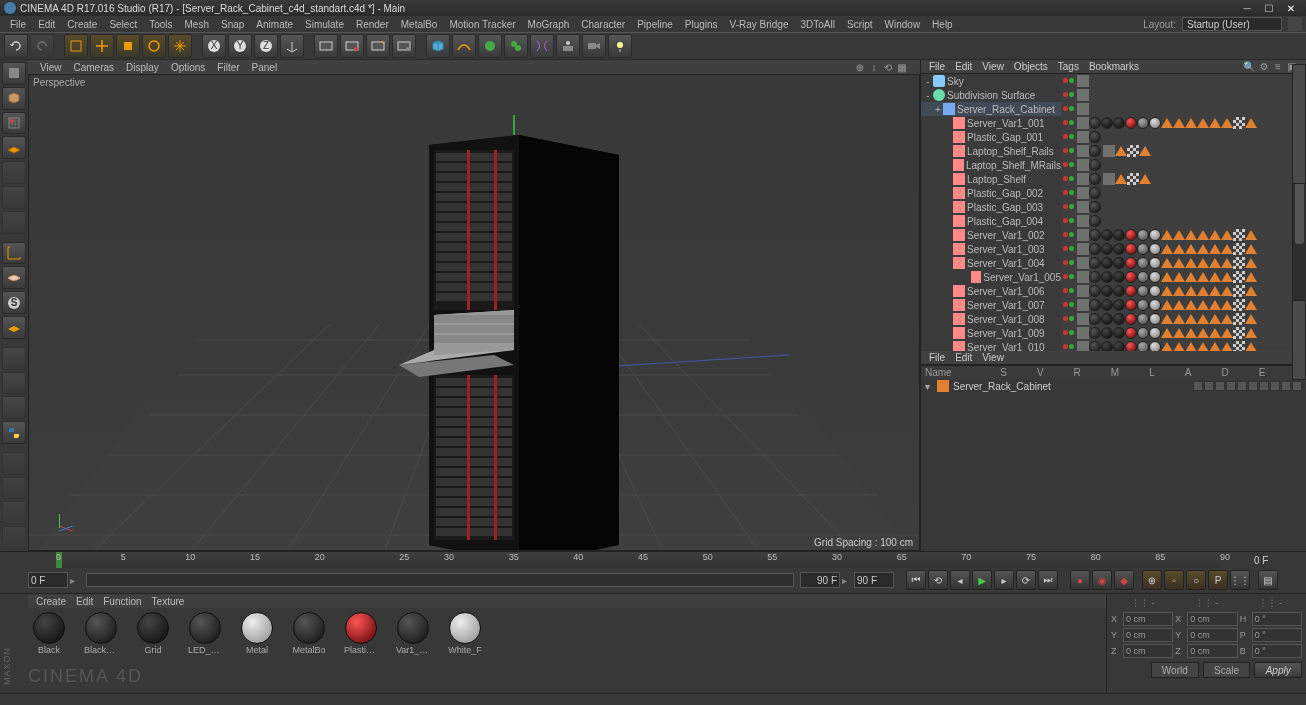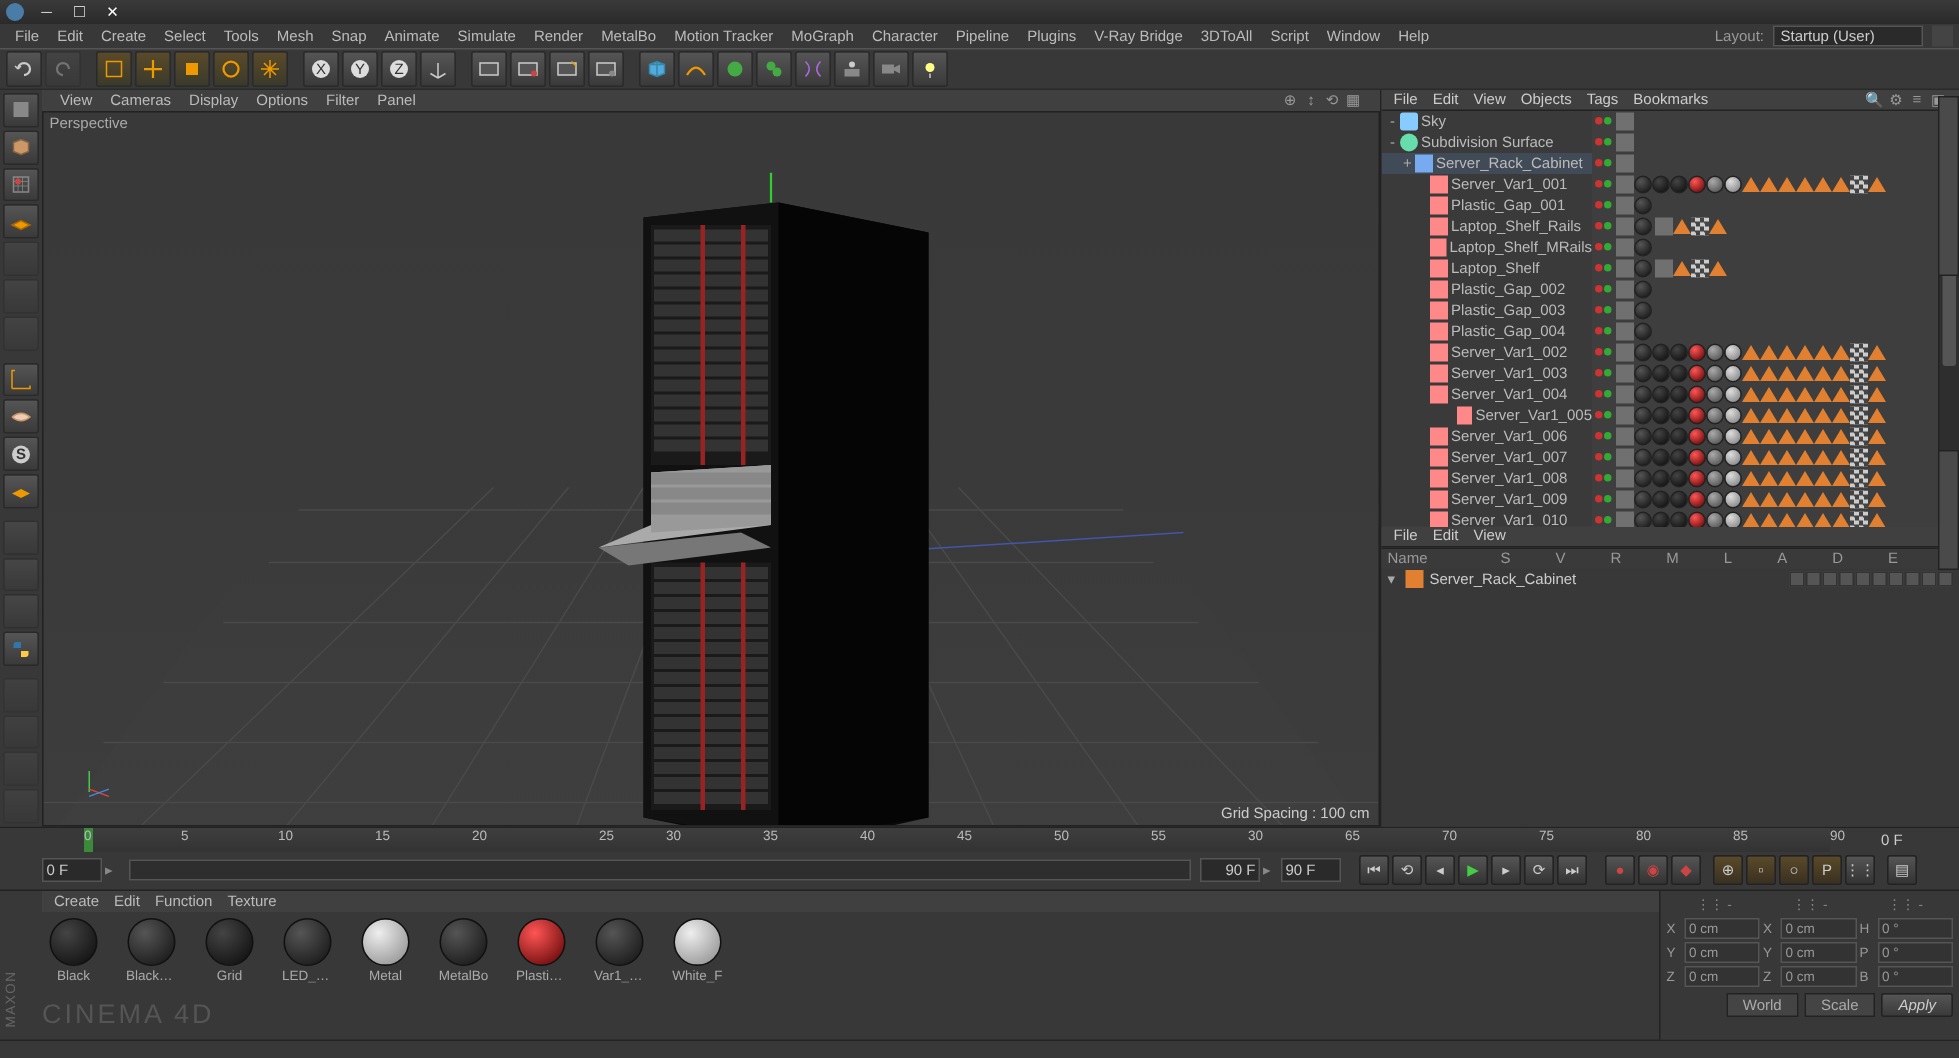--- a/index.html
+++ b/index.html
@@ -132,20 +132,21 @@
 
 
 .scrollbar { width:14px; background:#2e2e2e; border-left:1px solid #222; position:relative;}
 .scrollbar .thumb{ position:absolute; left:2px; right:2px; top:4px; height:60%; background:#555; border-radius:2px;}
 </style>
 </head>
 <body>
 
 <div class="titlebar">
   <div class="icon"></div>
+  <div class="title">CINEMA 4D R17.016 Studio (R17) - [Server_Rack_Cabinet_c4d_standart.c4d *] - Main</div>
   <div class="btn">─</div>
   <div class="btn">☐</div>
   <div class="btn close">✕</div>
 </div>
 
 <div class="menubar" id="menubar">
     <span>File</span>
     <span>Edit</span>
     <span>Create</span>
     <span>Select</span>

